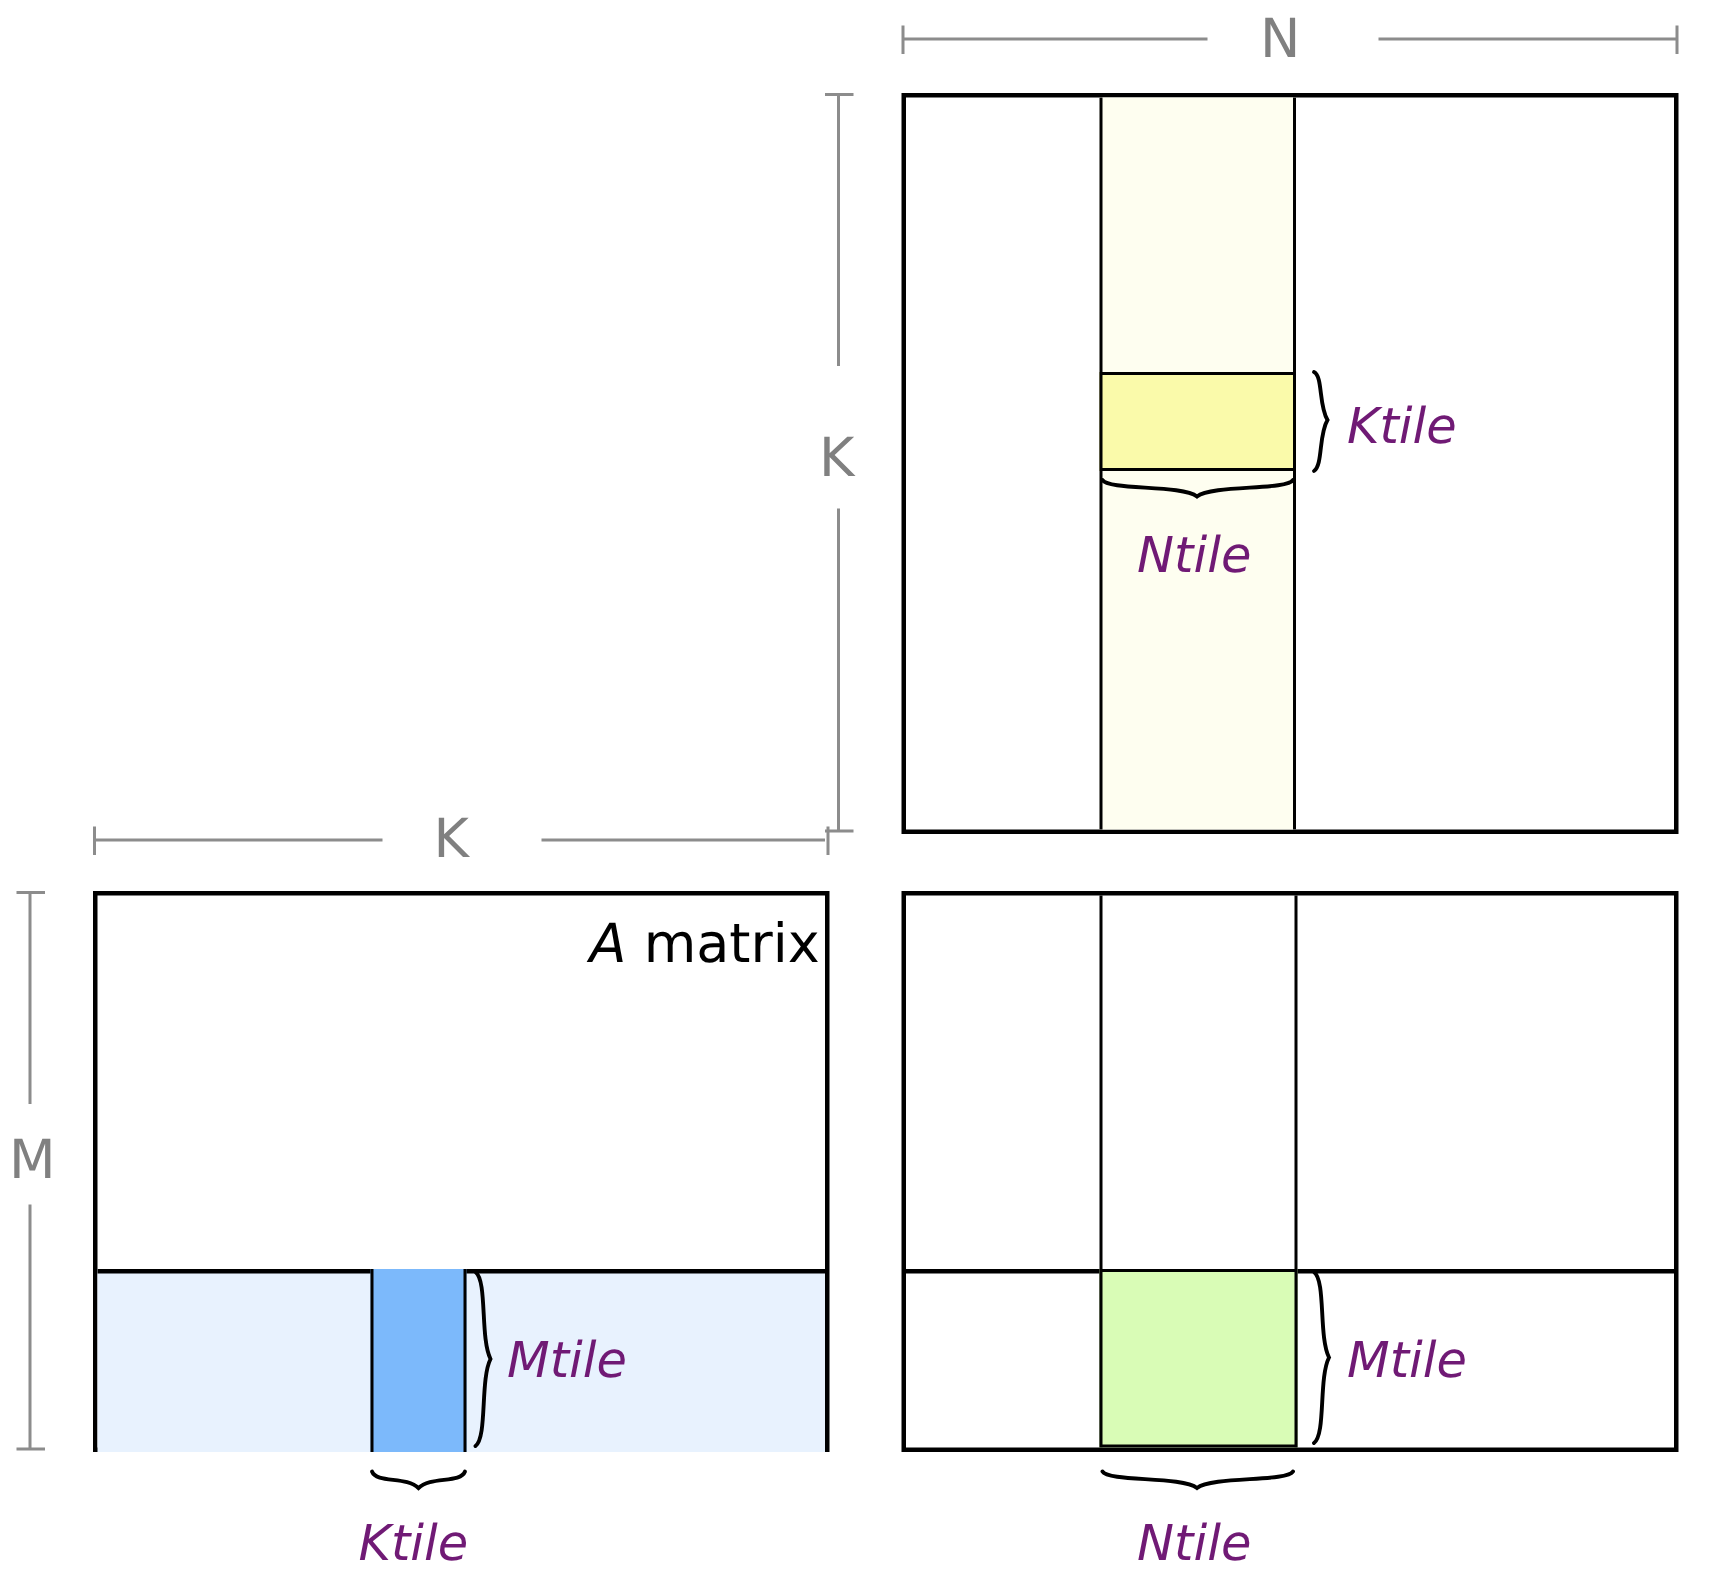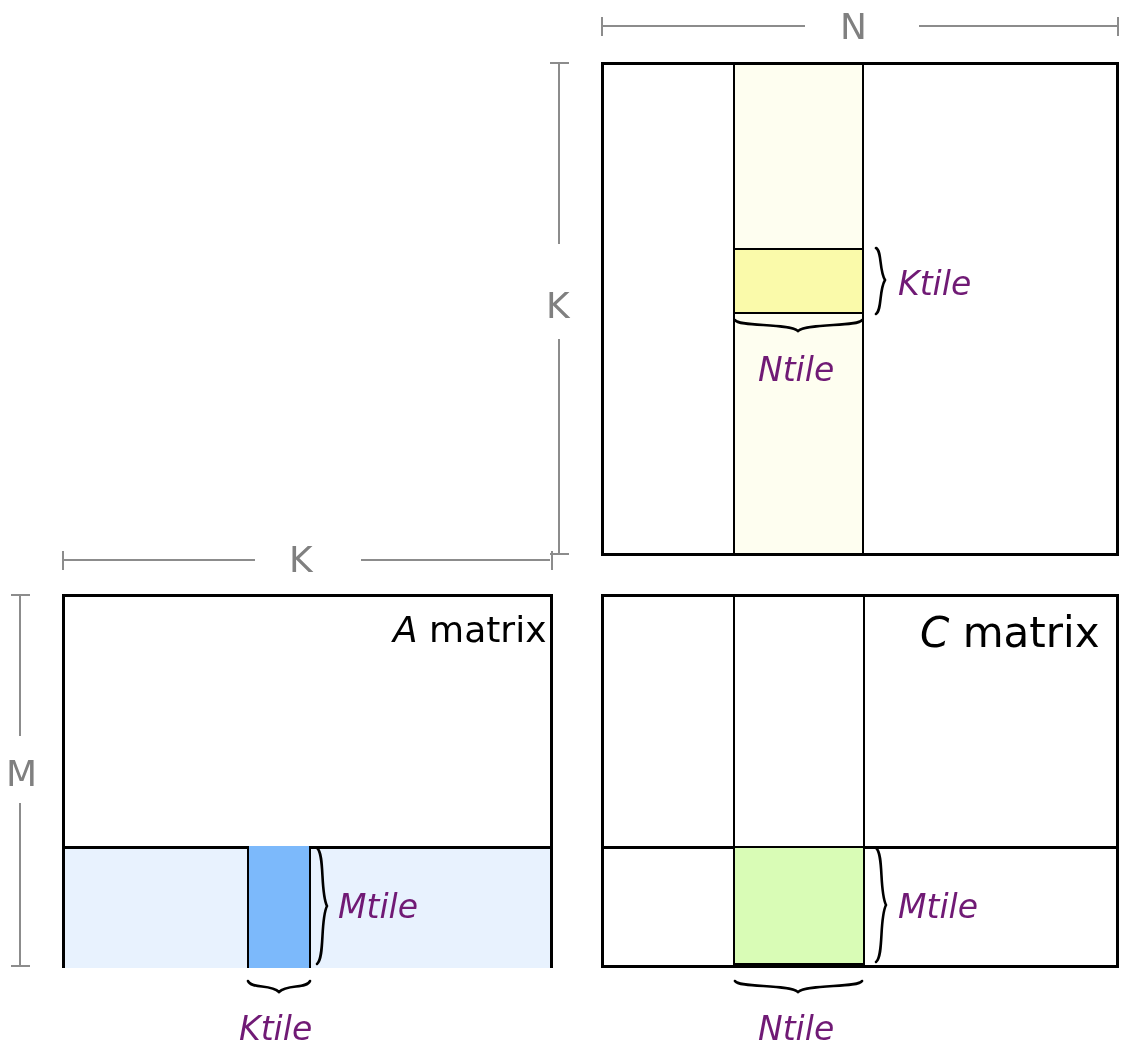--- a/index.html
+++ b/index.html
@@ -215,23 +215,20 @@
   <div class="matrix-box" style="left:601px; top:594px; width:518px; height:374px;">
 
     <div class="rule-v" style="left:129px; top:0px; height:368px;"></div>
     <div class="rule-v" style="left:259px; top:0px; height:368px;"></div>
 
     <div class="rule-h" style="left:0px; top:249px; width:512px;"></div>
 
     <div class="tile" style="left:129px; top:249px; width:132px; height:119px; background:#D9FCB6; border:2px solid #000;"></div>
   </div>
 
-  <div class="matrix-label" style="left:920px; top:612px; font-size:42px;">
-    <span class="mletter">C</span><span>&nbsp;</span><span>matrix</span>
-  </div>
 
 
   <div class="brace" style="left:872px; top:846px;">
     <svg width="22" height="120" viewBox="0 0 22 120" fill="none" stroke="#000000" stroke-width="2.6" stroke-linecap="round">
       <path d="M4 2 C12 8, 7 45, 14 59 C7 73, 12 110, 4 116"></path>
     </svg>
   </div>
   <div class="tilelabel" style="left:898px; top:890px; font-size:33px;">Mtile</div>
 
   <div class="brace" style="left:733px; top:978px;">

